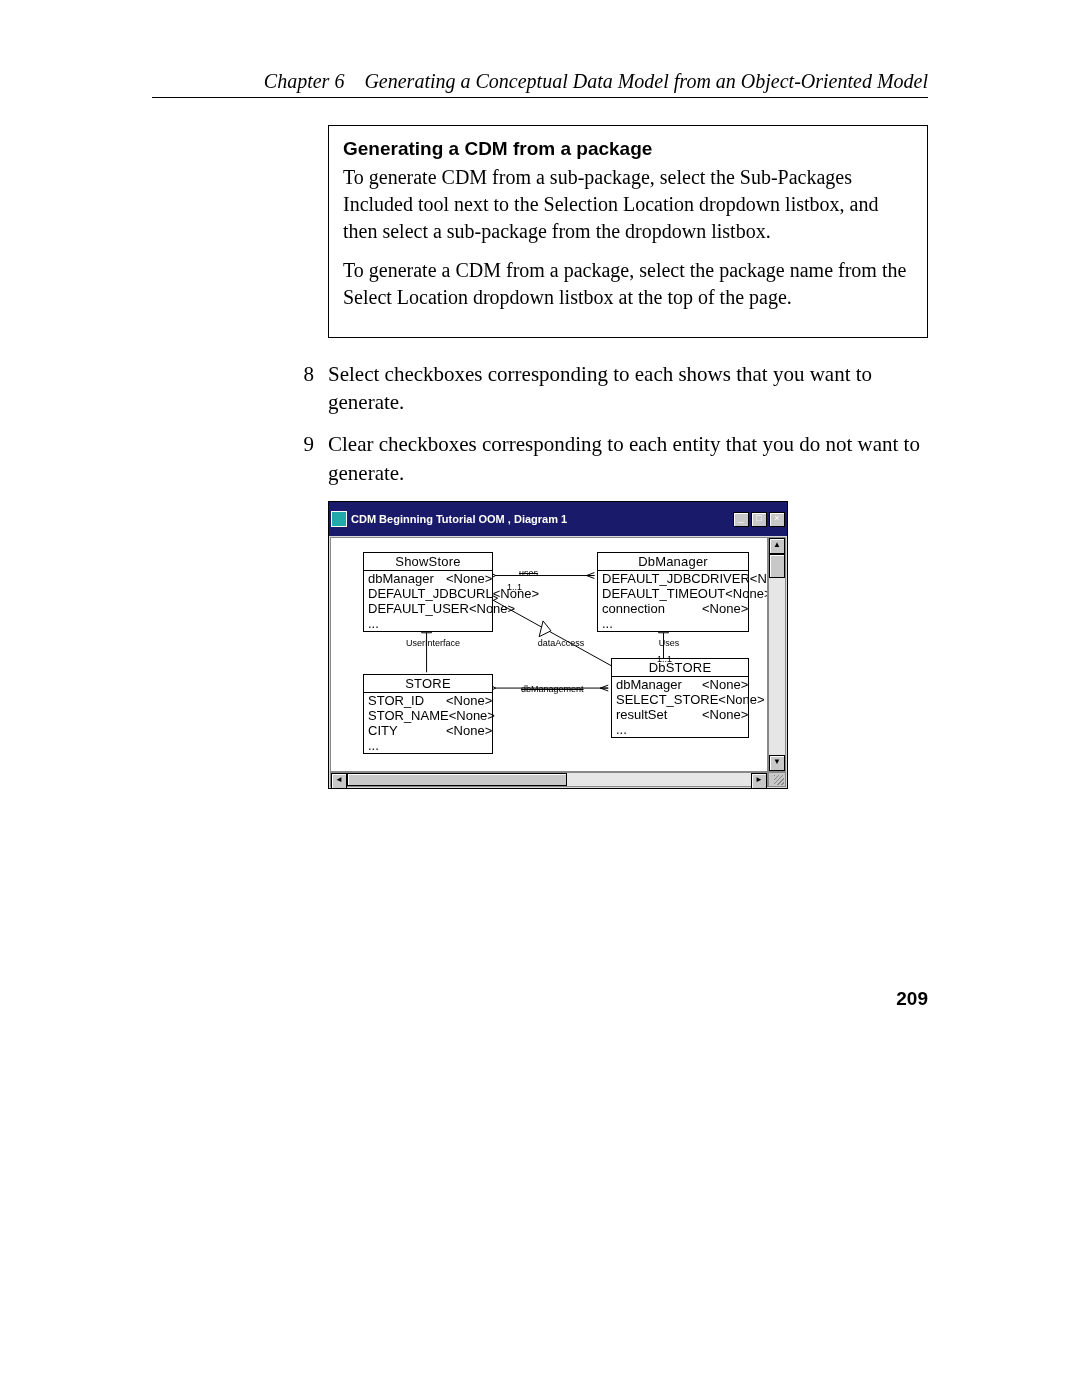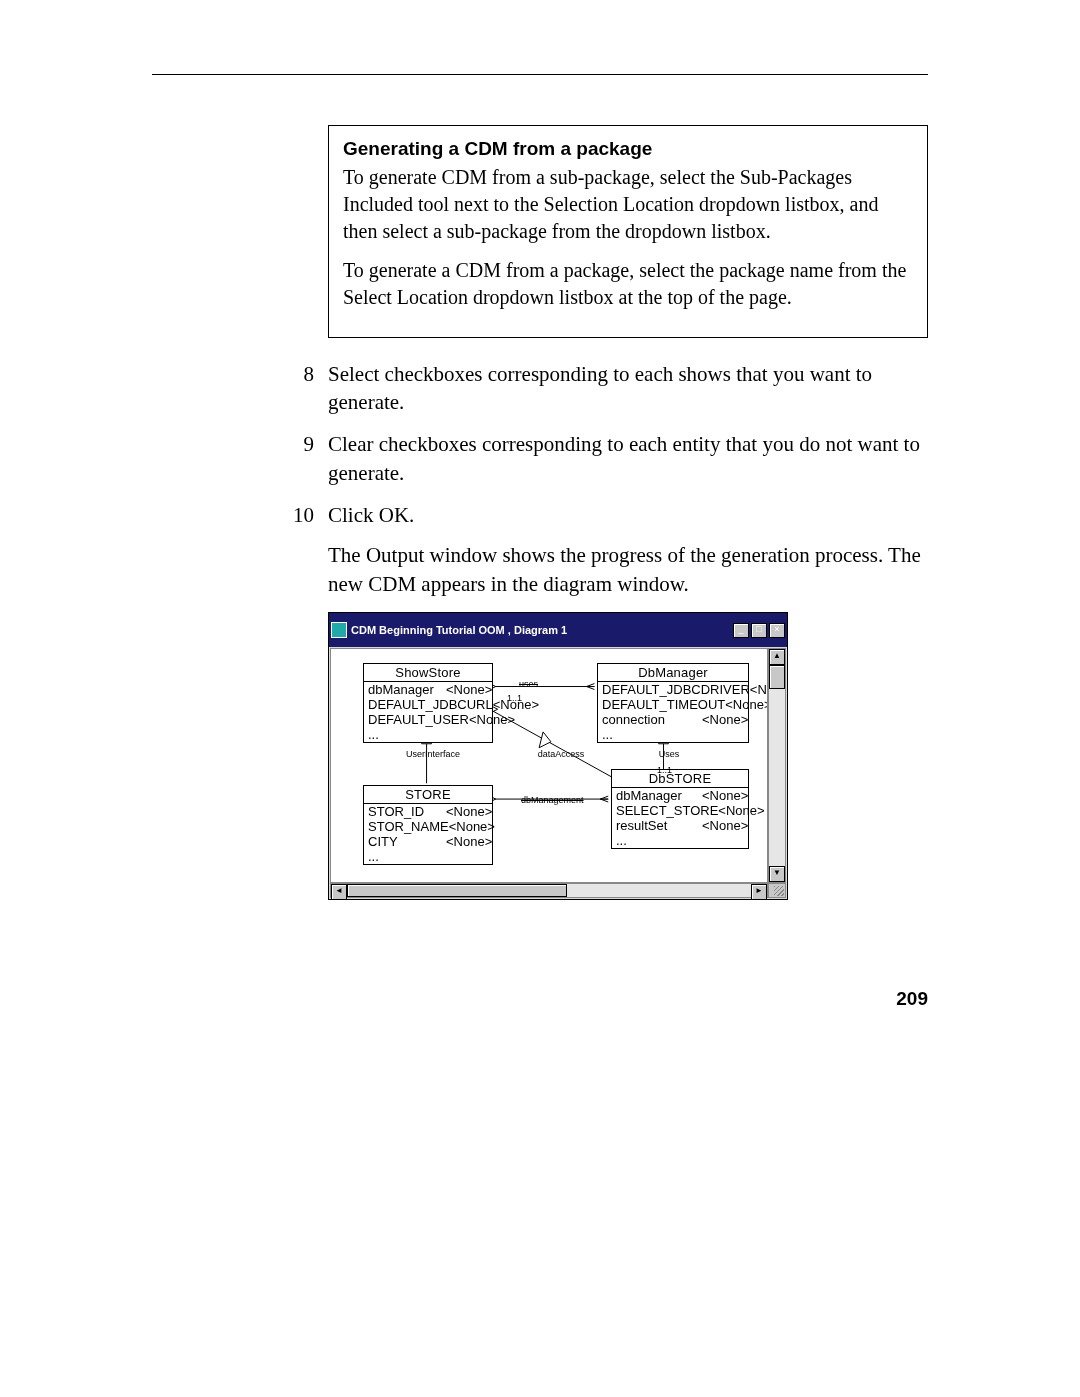--- a/index.html
+++ b/index.html
@@ -196,20 +196,23 @@
     font-weight: bold;
     font-size: 19px;
   }
 </style>
 </head>
 <body>
 
 <div class="page">
 
   <div class="header-area">
+    <div class="header-text">
+      <span>Chapter 6</span>&nbsp;&nbsp;&nbsp;&nbsp;<span>Generating a Conceptual Data Model from an Object-Oriented Model</span>
+    </div>
     <hr class="header-rule">
   </div>
 
   <div class="content">
 
     <div class="note-box">
       <div class="note-title">Generating a CDM from a package</div>
       <p class="note-p">To generate CDM from a sub-package, select the Sub-Packages Included tool next to the Selection Location dropdown listbox, and then select a sub-package from the dropdown listbox.</p>
       <p class="note-p">To generate a CDM from a package, select the package name from the Select Location dropdown listbox at the top of the page.</p>
     </div>
@@ -219,27 +222,20 @@
         <div class="step-num">8</div>
         <div class="step-body">
             <p>Select checkboxes corresponding to each shows that you want to generate.</p>
           </div>
       </div>
       <div class="step">
         <div class="step-num">9</div>
         <div class="step-body">
             <p>Clear checkboxes corresponding to each entity that you do not want to generate.</p>
           </div>
-      </div>
-      <div class="step">
-        <div class="step-num">10</div>
-        <div class="step-body">
-          <p>Click OK.</p>
-          <p>The Output window shows the progress of the generation process. The new CDM appears in the diagram window.</p>
-        </div>
       </div>
     </div>
 
     <div class="win">
       <div class="titlebar">
         <div class="icon"></div>
         <div class="title">CDM Beginning Tutorial OOM , Diagram 1</div>
         <div class="winbtns">
           <div class="wb">_</div>
           <div class="wb">□</div>

